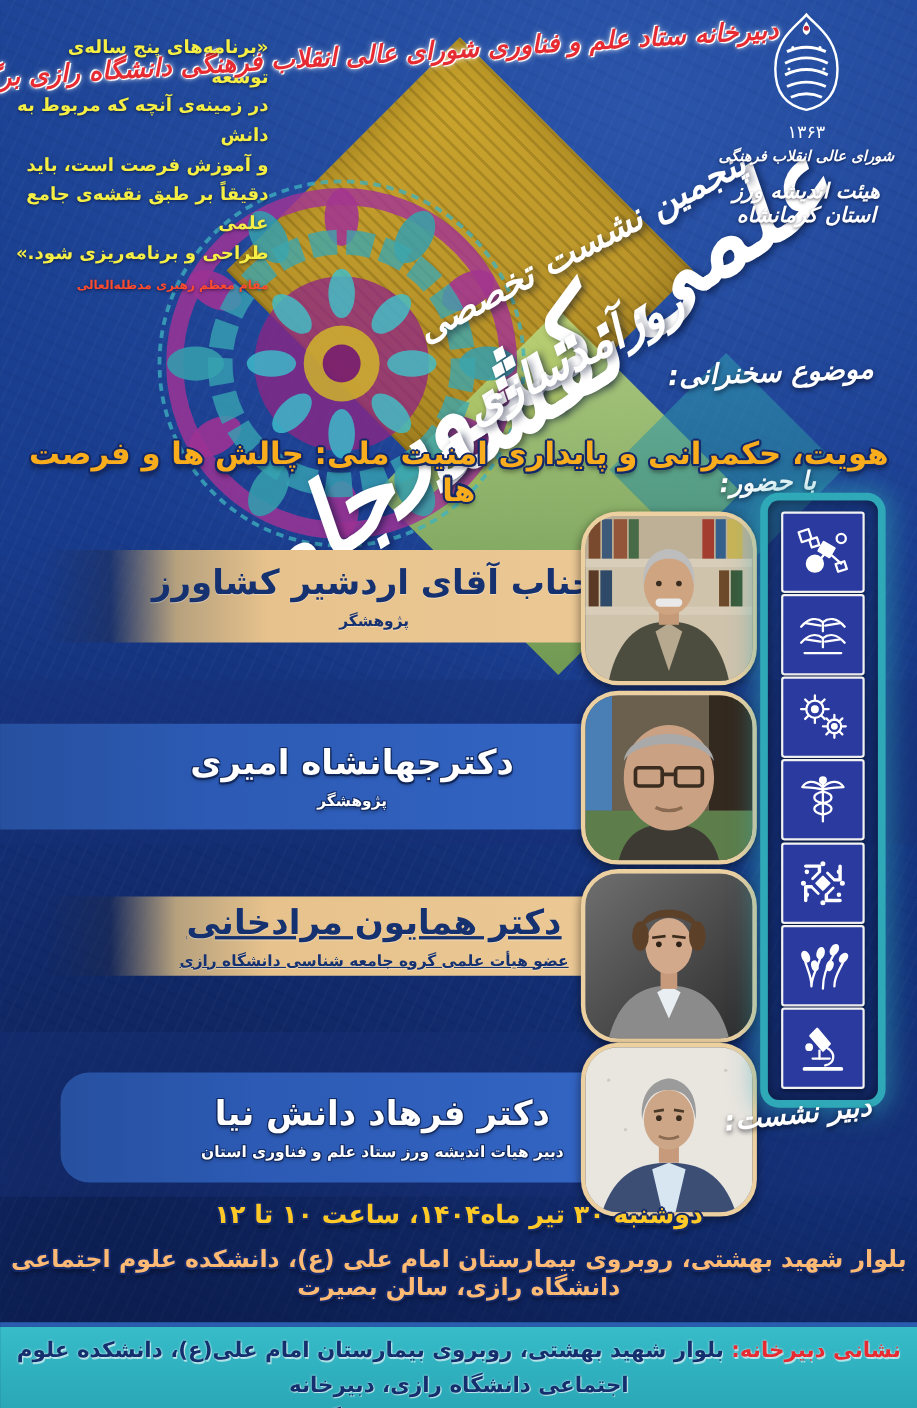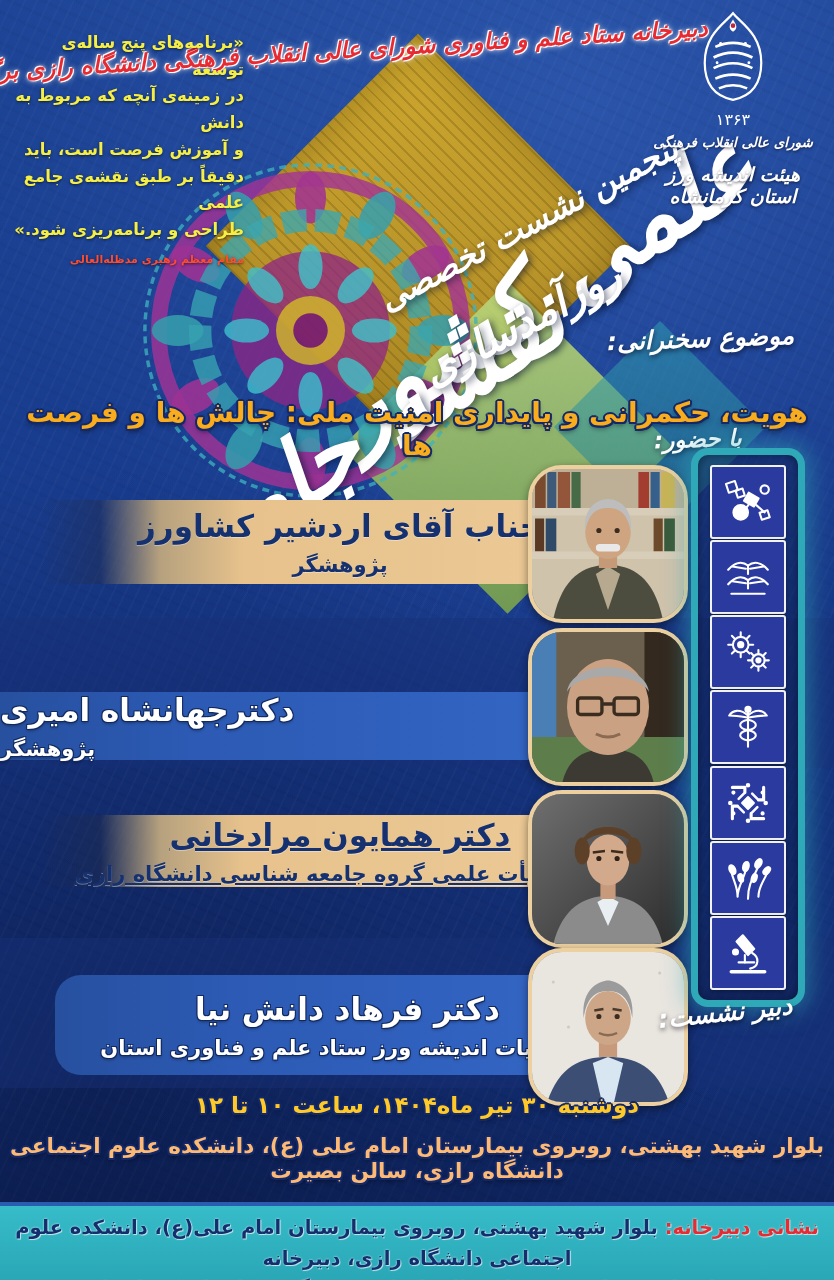--- a/index.html
+++ b/index.html
@@ -62,29 +62,29 @@
   .moderator-label{right:42px;top:998px;font-size:25px;transform:rotate(-6deg);z-index:7;}
   .outline-navy{text-shadow:-2px 0 0 #14296a,2px 0 0 #14296a,0 -2px 0 #14296a,0 2px 0 #14296a,
     -1.5px -1.5px 0 #14296a,1.5px -1.5px 0 #14296a,-1.5px 1.5px 0 #14296a,1.5px 1.5px 0 #14296a,
     0 3px 5px rgba(0,0,0,.5);}
   .headline{position:absolute;left:15px;right:15px;top:372px;z-index:5;text-align:center;
     font-size:28px;font-weight:bold;color:#f9ad1d;margin-top:24px;}
   
   .ribbon{position:absolute;right:194px;z-index:4;display:flex;flex-direction:column;
     justify-content:center;text-align:center;border-radius:8px;}
   .ribbon .sp-name{font-size:31px;font-weight:bold;}
-  .ribbon .sp-role{font-size:21px;font-weight:bold;margin-top:9px;}
+  .ribbon .sp-role{font-size:14px;font-weight:bold;margin-top:9px;}
   .ribbon.tan{background:linear-gradient(to left,#ecca97 0%,#e7c28c 66%,#b6a17e 80%,
      rgba(38,44,66,.35) 90%, rgba(38,44,66,0) 100%);color:#16316f;}
   .ribbon.tan .sp-name,.ribbon.tan .sp-role{text-shadow:0 1px 0 rgba(255,255,255,.35);}
   .ribbon.blue{background:linear-gradient(to left,#3568c8,#2c5ab4 70%,#27509f 100%);color:#fff;}
   .ribbon.blue .sp-name,.ribbon.blue .sp-role{text-shadow:-1px -1px 0 #12295e,1px -1px 0 #12295e,
     -1px 1px 0 #12295e,1px 1px 0 #12295e,0 2px 3px rgba(0,0,0,.35);}
   .r1{top:500px;height:84px;left:40px;}
-  .r2{top:692px;height:68px;left:0;border-radius:0 8px 8px 0;align-items:flex-end;}
+  .r2{top:658px;height:96px;left:0;border-radius:0 8px 8px 0;}
   .r3{top:815px;height:72px;left:40px;text-decoration:underline;}
   .r4{top:975px;height:100px;left:55px;border-radius:26px;}
   .photo{position:absolute;right:146px;width:152px;height:150px;border-radius:34px;
     border:4px solid #ecd0a0;overflow:hidden;z-index:6;box-shadow:0 3px 9px rgba(0,0,0,.45);
     background:#888;}
   .photo svg{display:block;width:100%;height:100%;}
   .p1{top:465px;} .p2{top:628px;} .p3{top:790px;} .p4{top:948px;}
   
   .icons-frame{position:absolute;right:36px;top:455px;width:100px;height:545px;z-index:6;
     border-radius:10px;background:rgba(13,30,80,.28);

